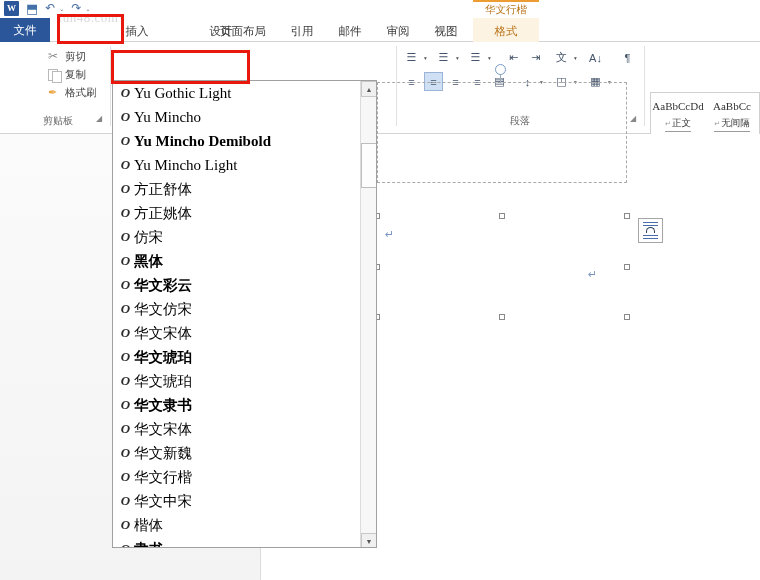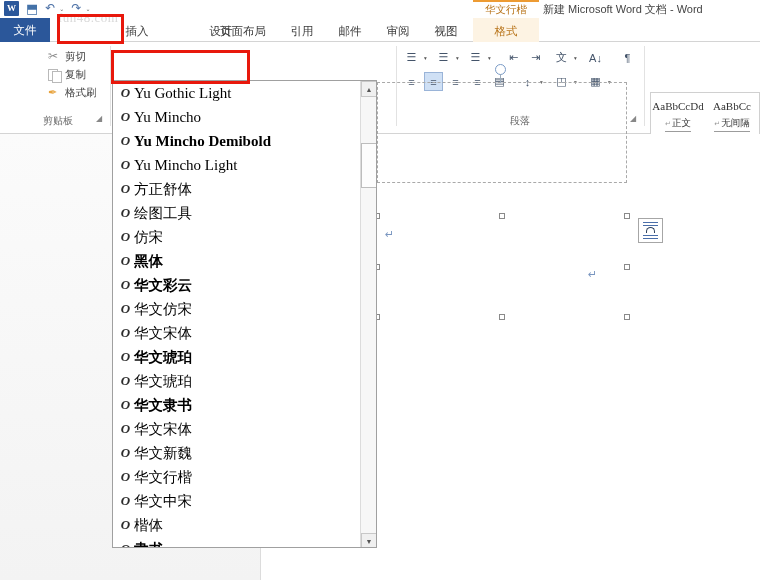--- a/index.html
+++ b/index.html
@@ -293,21 +293,20 @@
     <div class="qat">
       <div class="word-logo"></div>
       <span class="qat-ico qat-save">⬒</span>
       <span class="qat-ico">↶</span>
       <span class="qat-drop">⌄</span>
       <span class="qat-ico">↷</span>
       <span class="qat-drop">⌄</span>
     </div>
     <div class="drawtools-top"></div>
     <div class="drawtools-label">华文行楷</div>
-    <div class="doc-title">新建 Microsoft Word 文档 - Word</div>
   </div>
 
   <div class="tabstrip">
     <div class="tab-file">文件</div>
     <div id="tabs-host">
         <div class="tab" style="left: 60px; width: 44px; margin-top: 47px;">开始</div>
         <div class="tab" style="left: 118px; width: 38px;">插入</div>
         <div class="tab" style="left: 166px; width: 38px; margin-left: 36px;">设计</div>
         <div class="tab" style="left: 214px; width: 58px;">页面布局</div>
         <div class="tab" style="left: 283px; width: 38px;">引用</div>
@@ -505,21 +504,21 @@
         <div class="fl-row">
           <span class="ot-ico">O</span>
           <span class="fl-name">Yu Mincho Light</span>
         </div>
         <div class="fl-row">
           <span class="ot-ico">O</span>
           <span class="fl-name cjk">方正舒体</span>
         </div>
         <div class="fl-row">
           <span class="ot-ico">O</span>
-          <span class="fl-name cjk">绘图工具</span>
+          <span class="fl-name cjk">方正姚体</span>
         </div>
         <div class="fl-row">
           <span class="ot-ico">O</span>
           <span class="fl-name cjk">仿宋</span>
         </div>
         <div class="fl-row">
           <span class="ot-ico">O</span>
           <span class="fl-name cjk b">黑体</span>
         </div>
         <div class="fl-row">

